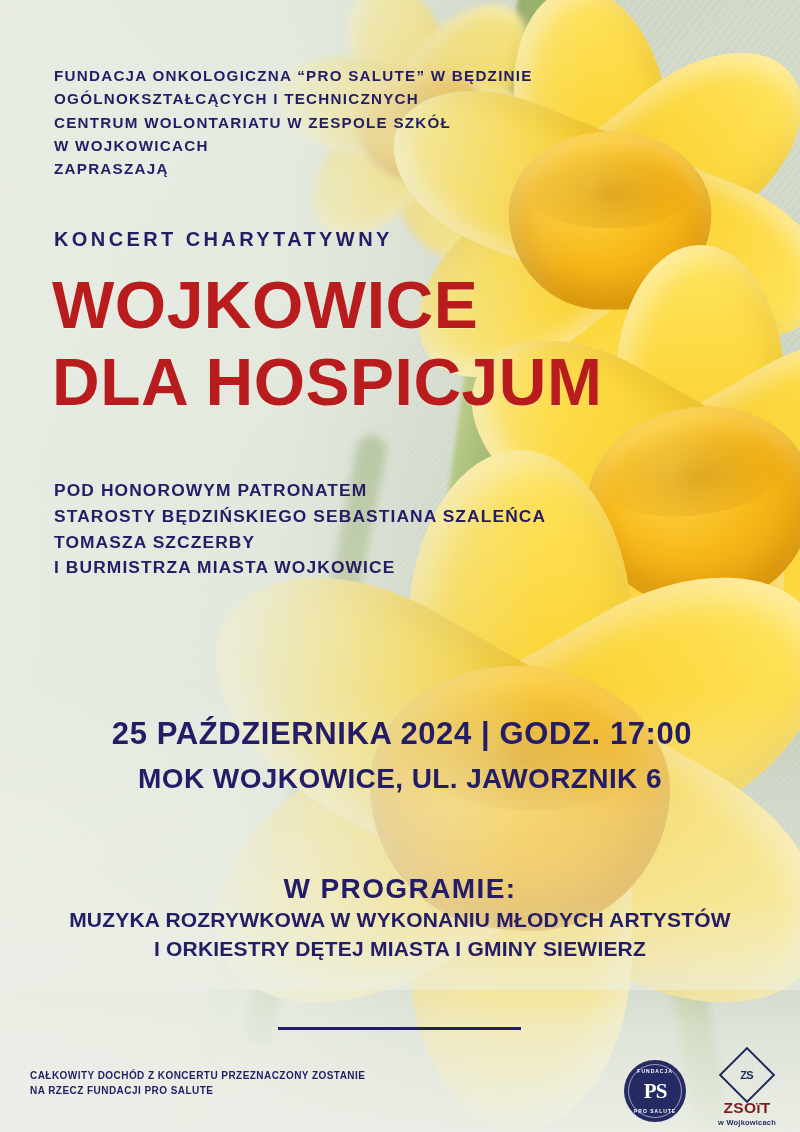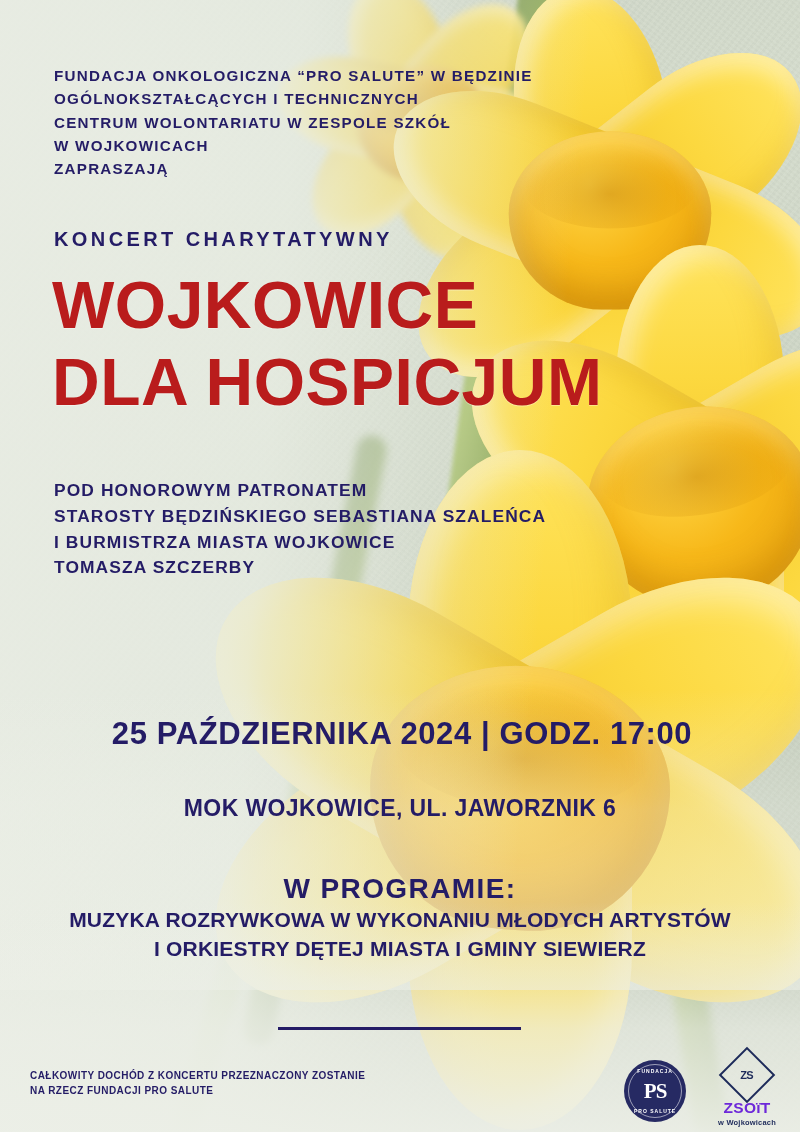--- a/index.html
+++ b/index.html
@@ -167,23 +167,23 @@
     left: 4px; right: 0; top: 716px;
     text-align: center;
     font-size: 31px;
     font-weight: 800;
     letter-spacing: .6px;
     color: #241c66;
     text-transform: uppercase;
   }
   .venue {
     position: absolute;
-    left: 0; right: 0; top: 795px;
-    text-align: center;
-    font-size: 23px;
+    left: 0; right: 0; top: 763px;
+    text-align: center;
+    font-size: 28px;
     font-weight: 800;
     letter-spacing: .4px;
     color: #241c66;
     text-transform: uppercase;
   }
 
   .program-heading {
     position: absolute;
     left: 0; right: 0; top: 873px;
     text-align: center;
@@ -295,21 +295,21 @@
     transform: rotate(-45deg);
     font-size: 11px;
     font-weight: 800;
     color: #1d2a5a;
     letter-spacing: -.5px;
   }
   .logo-zsoit .name {
     font-size: 15.5px;
     font-weight: 800;
     letter-spacing: .3px;
-    color: #6d28d9;
+    color: #7f1d1d;
   }
   .logo-zsoit .sub {
     font-size: 7.5px;
     font-weight: 600;
     color: #1d2a5a;
     letter-spacing: .2px;
   }
 </style>
 </head>
 <body>
@@ -382,22 +382,22 @@
     <div class="kicker">KONCERT CHARYTATYWNY</div>
 
     <div class="title">
       <span class="line1">WOJKOWICE</span>
       <span class="line2">DLA HOSPICJUM</span>
     </div>
 
     <div class="patronage">
       <div>POD HONOROWYM PATRONATEM</div>
       <div>STAROSTY BĘDZIŃSKIEGO SEBASTIANA SZALEŃCA</div>
+      <div>TOMASZA SZCZERBY</div>
       <div>I BURMISTRZA MIASTA WOJKOWICE</div>
-      <div>TOMASZA SZCZERBY</div>
     </div>
 
     <div class="datetime">25 PAŹDZIERNIKA 2024 | GODZ. 17:00</div>
     <div class="venue">MOK WOJKOWICE, UL. JAWORZNIK 6</div>
 
     <div class="program-heading">W PROGRAMIE:</div>
     <div class="program-line1">MUZYKA ROZRYWKOWA W WYKONANIU MŁODYCH ARTYSTÓW</div>
     <div class="program-line2">I ORKIESTRY DĘTEJ MIASTA I GMINY SIEWIERZ</div>
 
     <div class="divider"></div>

